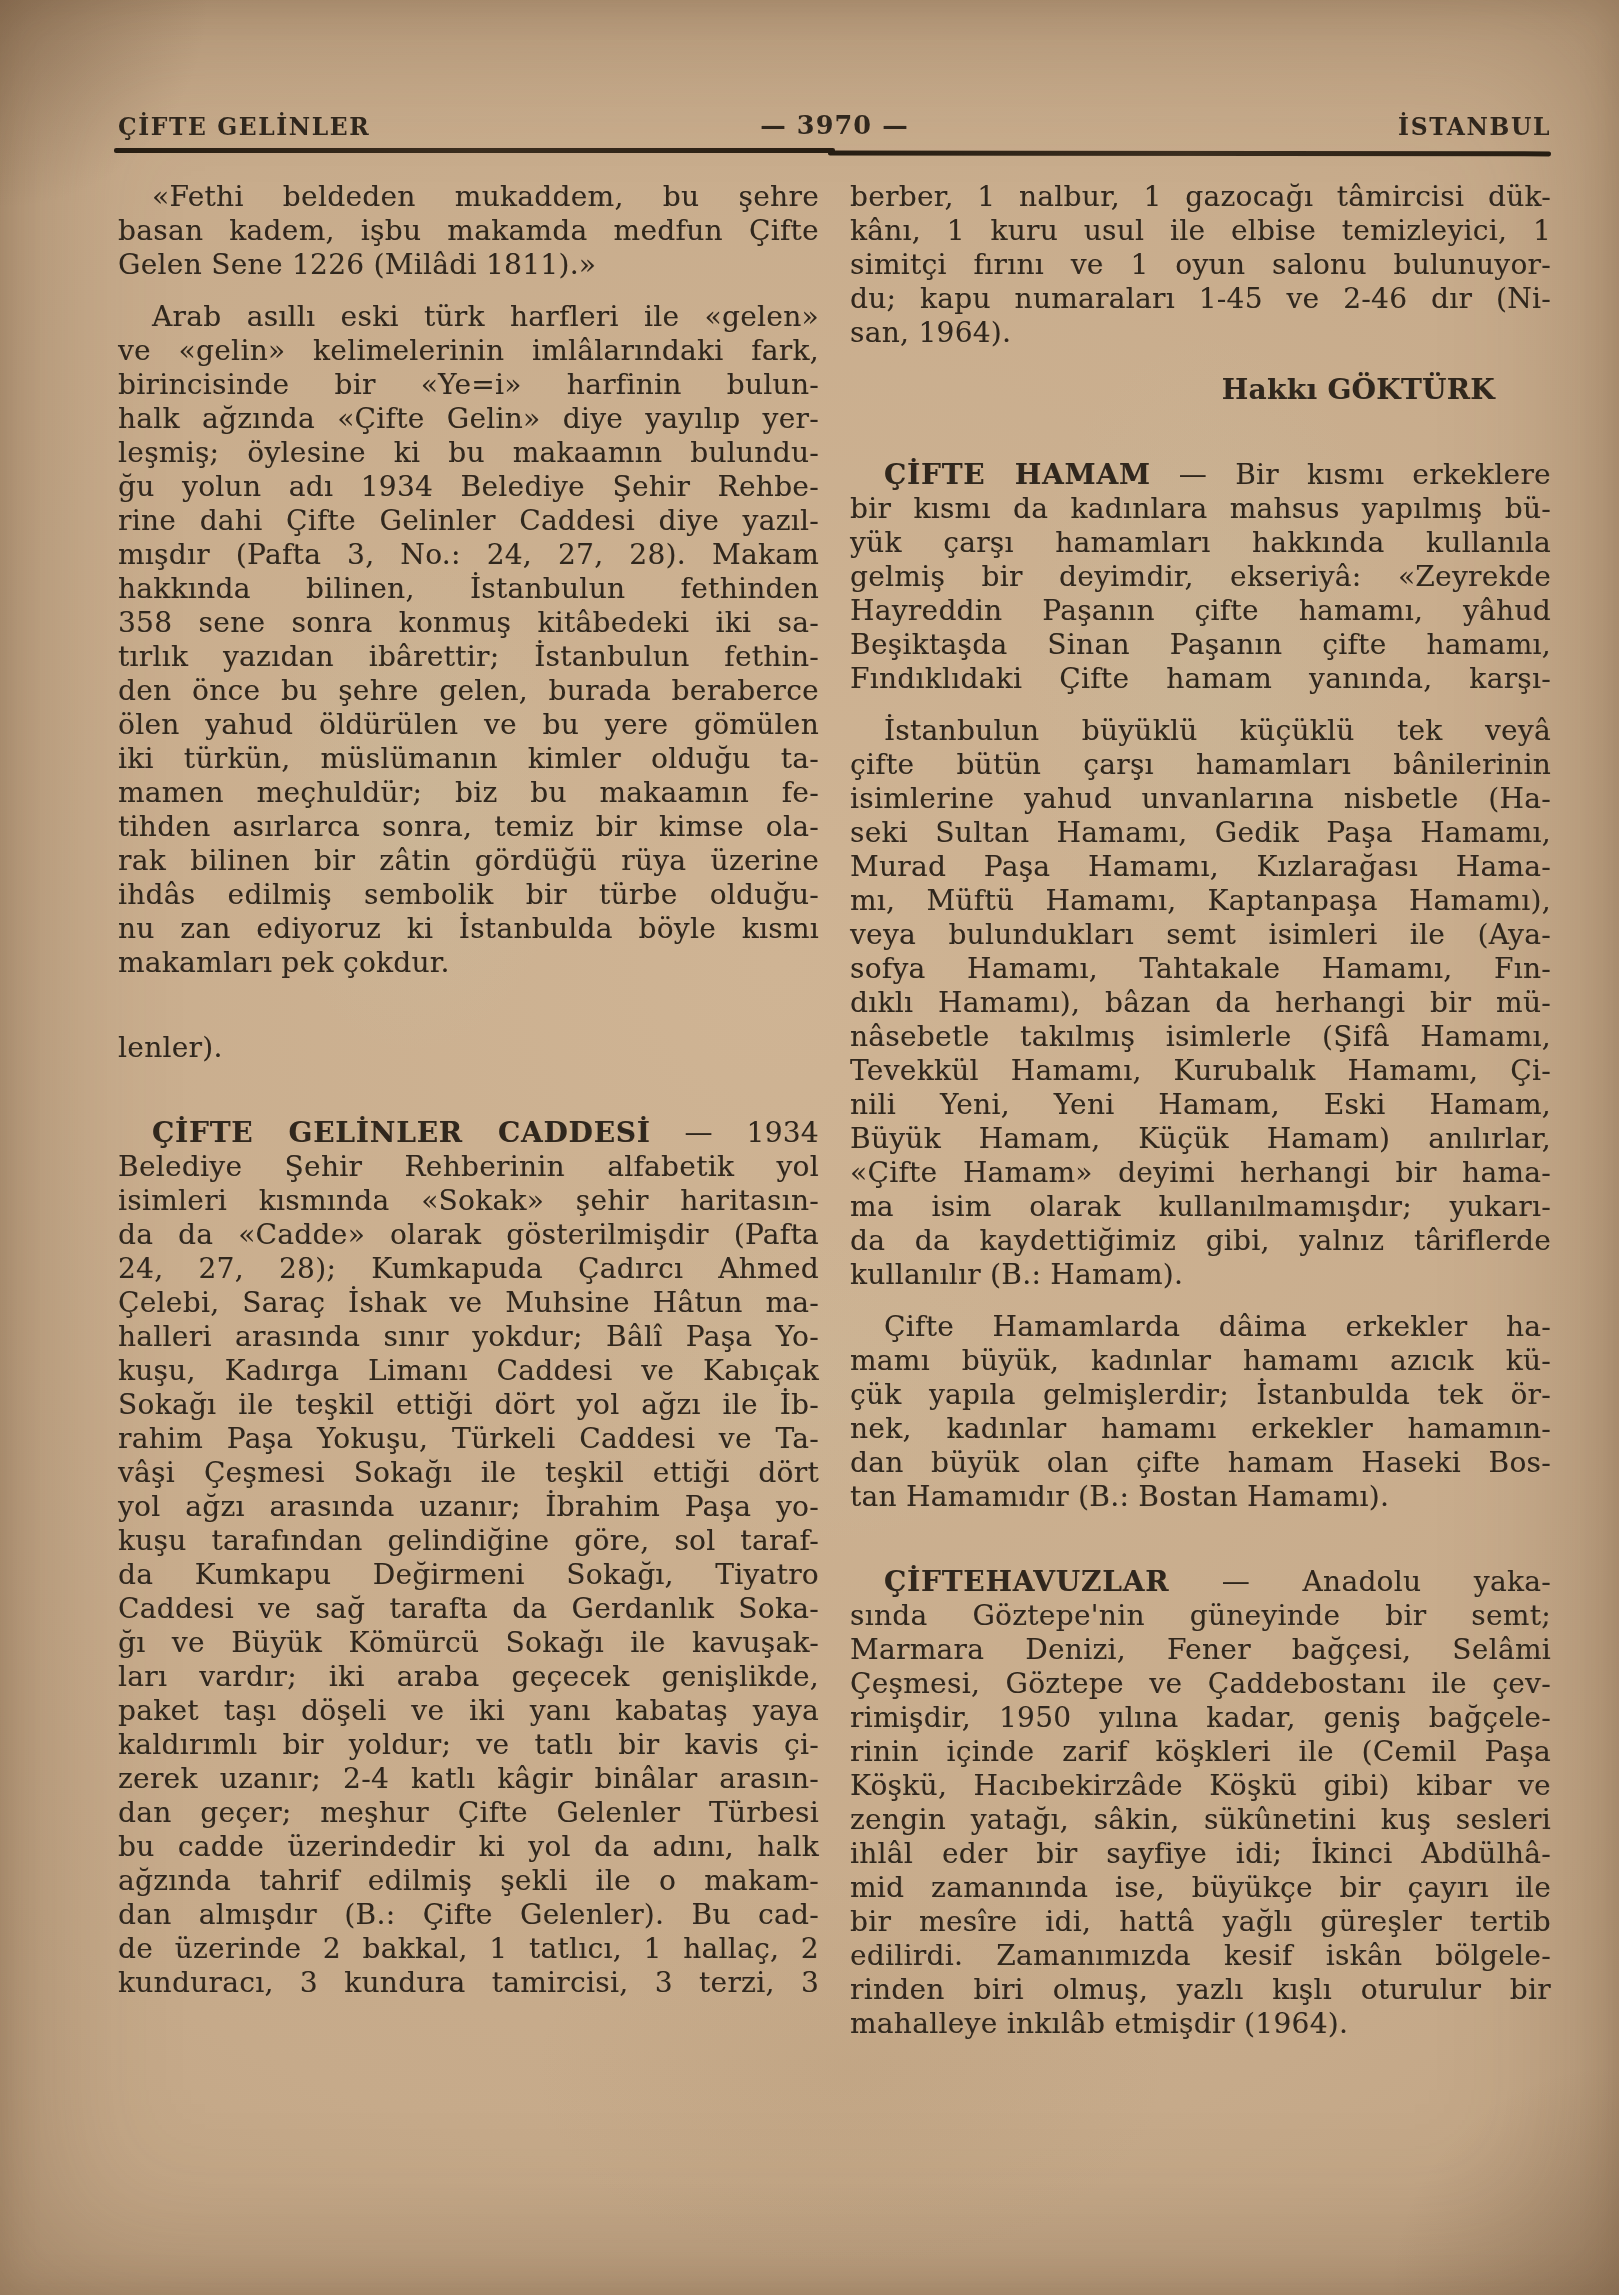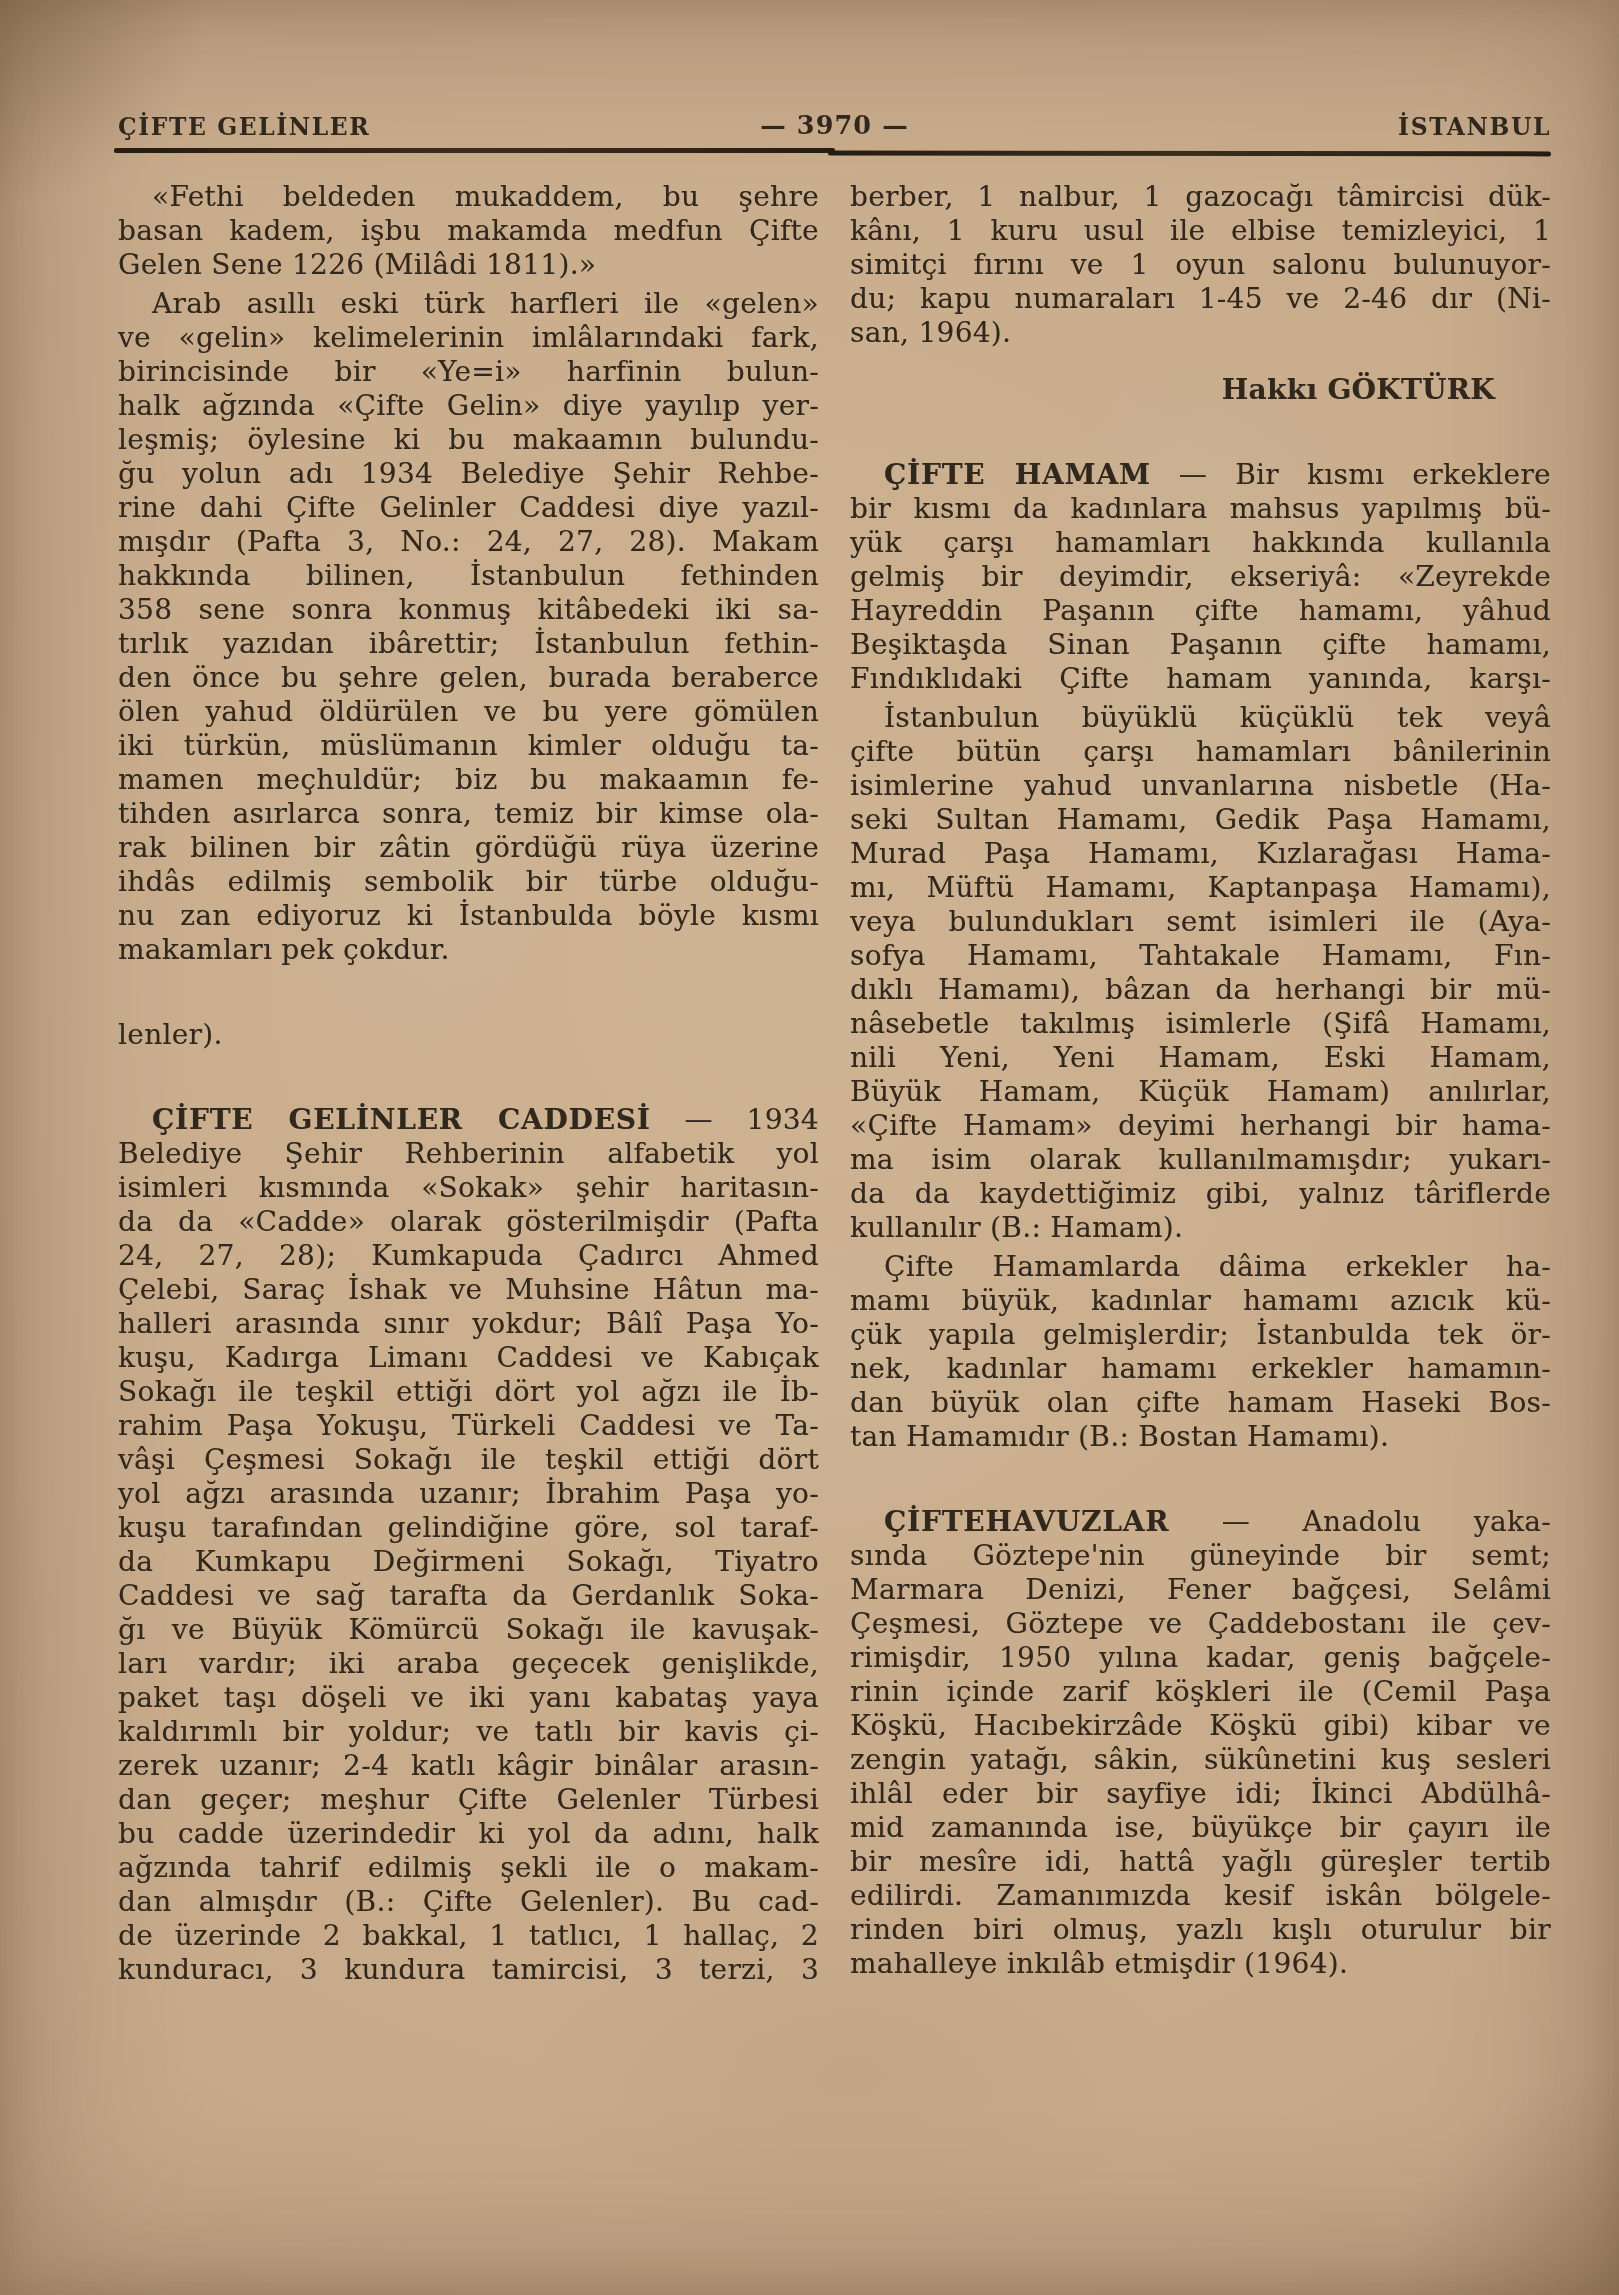--- a/index.html
+++ b/index.html
@@ -28,21 +28,21 @@
   #rule-left{left:114px;top:148px;width:721px;}
   #rule-right{left:828px;top:151px;width:723px;transform:rotate(.06deg);}
   .col{
     position:absolute;top:180px;width:701px;
     font-size:28px;line-height:34px;color:var(--ink,#30271d);
     letter-spacing:0.3px;
     text-shadow:0.3px 0.3px 0 rgba(45,34,22,.28);
   }
   #col-left{left:118px;}
   #col-right{left:850px;}
-  .para{margin-top:5px;}
+  .para{margin-top:18px;}
   .para:first-child{margin-top:0;}
   .para.entry{margin-top:51px;}
   .para.signature{margin-top:23.4px;padding-right:56px;font-weight:bold;}
   .line{text-align:justify;text-align-last:justify;}
   .line.last{text-align-last:left;}
   .signature .line{text-align:right;text-align-last:right;}
   .para.indent .line.first{text-indent:34px;}
   .line b{font-weight:bold;letter-spacing:0.8px;}
 </style>
 </head>
@@ -141,20 +141,21 @@
         <div class="line first">İstanbulun büyüklü küçüklü tek veyâ</div>
         <div class="line">çifte bütün çarşı hamamları bânilerinin</div>
         <div class="line">isimlerine yahud unvanlarına nisbetle (Ha-</div>
         <div class="line">seki Sultan Hamamı, Gedik Paşa Hamamı,</div>
         <div class="line">Murad Paşa Hamamı, Kızlarağası Hama-</div>
         <div class="line">mı, Müftü Hamamı, Kaptanpaşa Hamamı),</div>
         <div class="line">veya bulundukları semt isimleri ile (Aya-</div>
         <div class="line">sofya Hamamı, Tahtakale Hamamı, Fın-</div>
         <div class="line">dıklı Hamamı), bâzan da herhangi bir mü-</div>
         <div class="line">nâsebetle takılmış isimlerle (Şifâ Hamamı,</div>
+        <div class="line">Tevekkül Hamamı, Kurubalık Hamamı, Çi-</div>
         <div class="line">nili Yeni, Yeni Hamam, Eski Hamam,</div>
         <div class="line">Büyük Hamam, Küçük Hamam) anılırlar,</div>
         <div class="line">«Çifte Hamam» deyimi herhangi bir hama-</div>
         <div class="line">ma isim olarak kullanılmamışdır; yukarı-</div>
         <div class="line">da da kaydettiğimiz gibi, yalnız târiflerde</div>
         <div class="line last">kullanılır (B.: Hamam).</div>
       </div>
       <div class="para body indent">
         <div class="line first">Çifte Hamamlarda dâima erkekler ha-</div>
         <div class="line">mamı büyük, kadınlar hamamı azıcık kü-</div>

